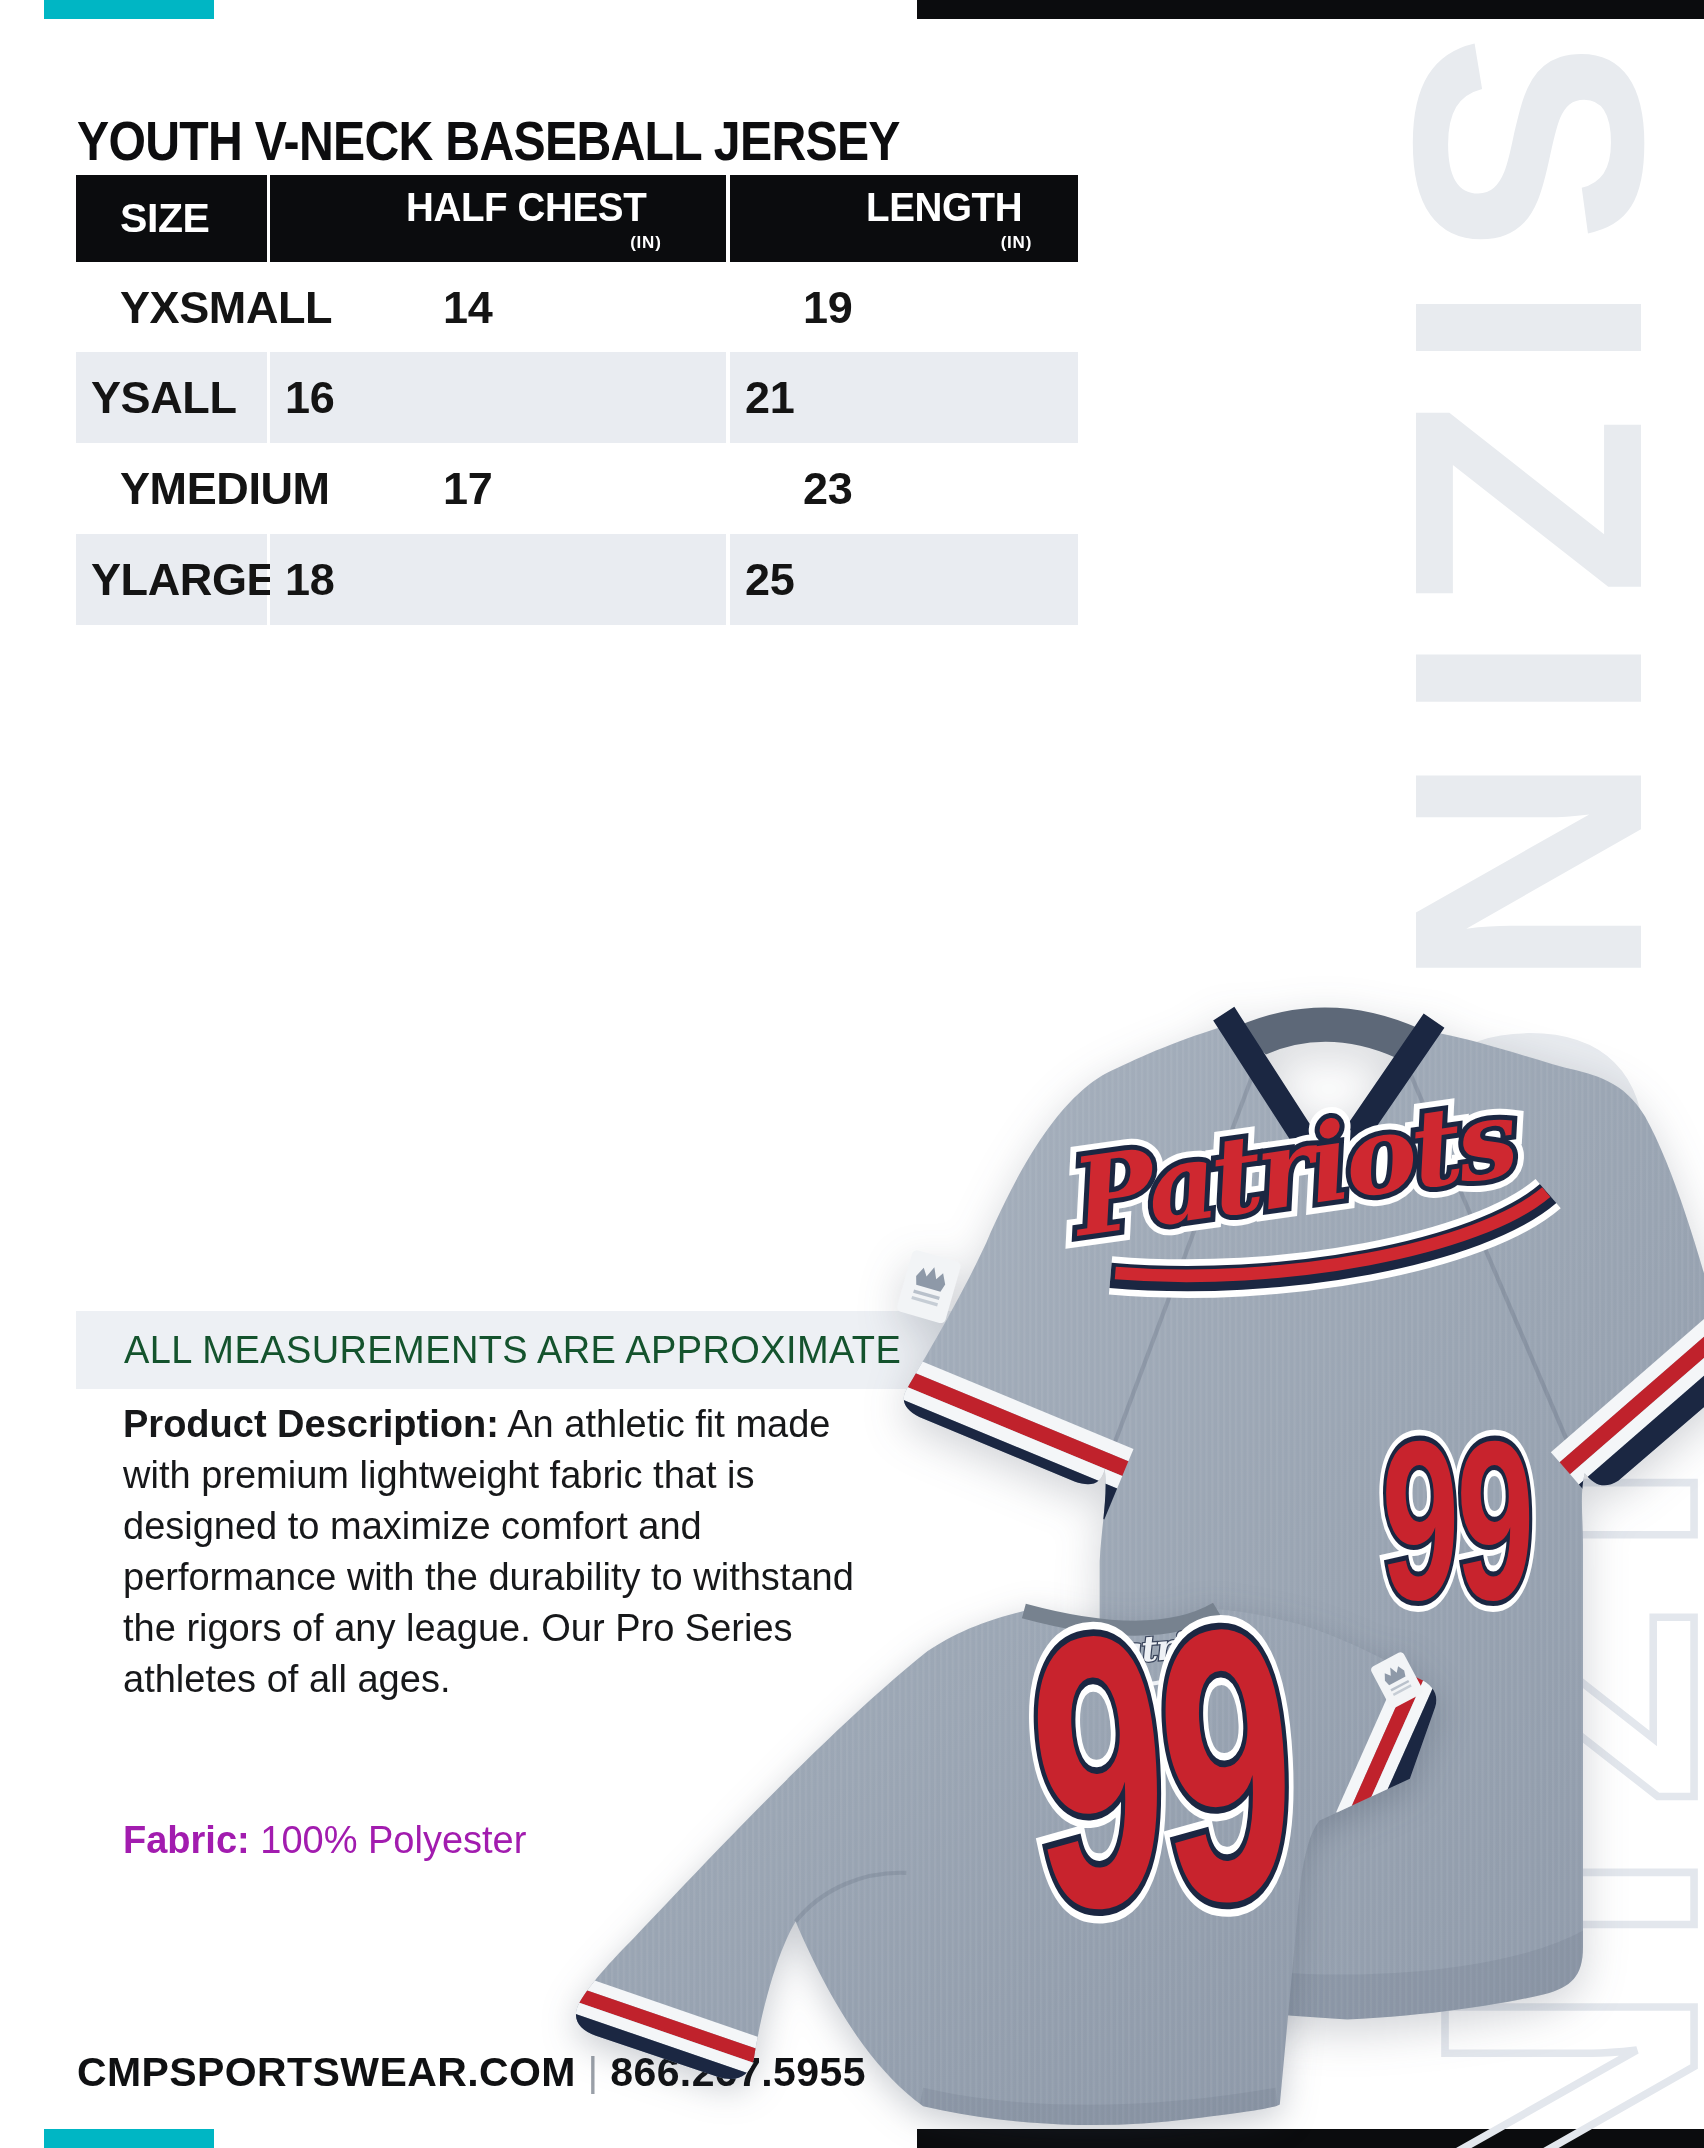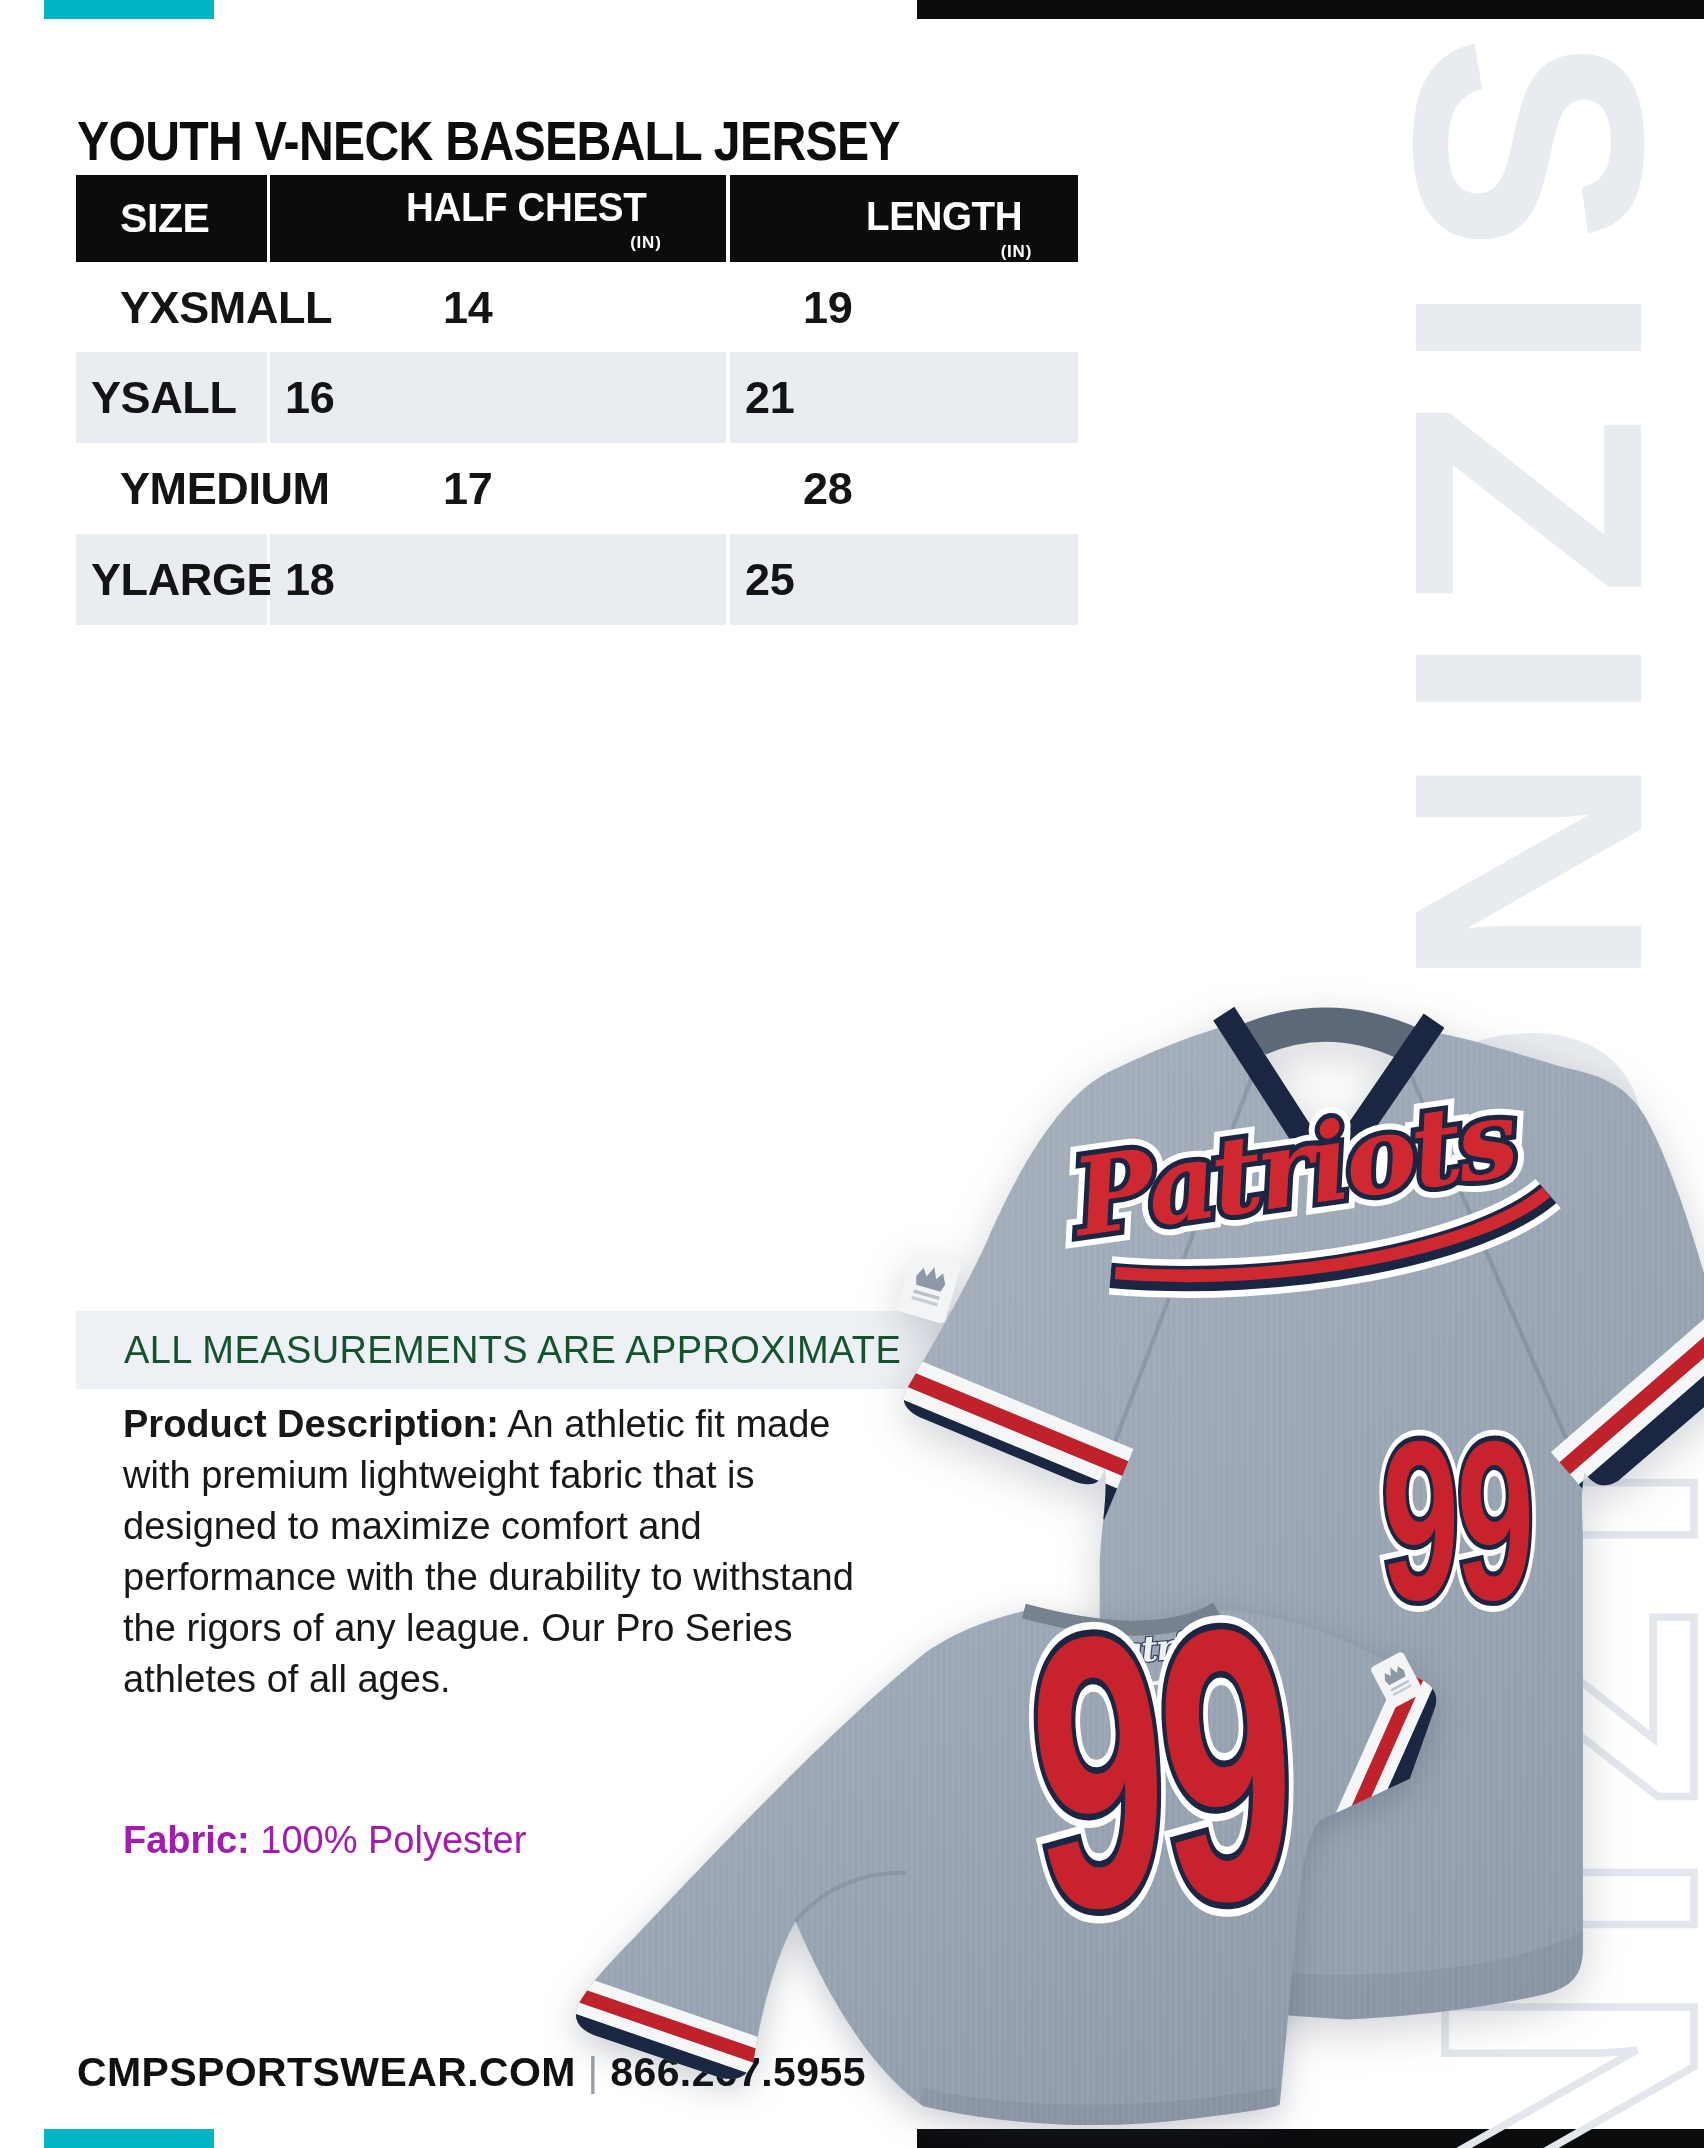--- a/index.html
+++ b/index.html
@@ -23,21 +23,21 @@
       white-space:nowrap;z-index:1;user-select:none;}
   .wm-fill{left:1366px;top:34px;font-size:327px;letter-spacing:30px;color:#e8ebef;}
   .wm-outline{left:1389px;top:1183px;font-size:362px;letter-spacing:34px;
       color:transparent;-webkit-text-stroke:7.6px #e3e7ed;}
 
   
   .th{position:absolute;top:175px;height:87px;background:#0b0c0e;color:#fff;z-index:2;
       display:flex;flex-direction:column;justify-content:center;box-sizing:border-box;}
   .th1{left:76px;width:191px;padding-left:44px;}
   .th2{left:270px;width:456px;}
-  .th3{left:730px;width:348px;justify-content:flex-end;}
+  .th3{left:730px;width:348px;}
   .hwrap{display:inline-block;align-self:flex-start;}
   .th2 .hwrap,.th3 .hwrap{margin-left:136px;}
   .hlabel{font-size:41px;font-weight:700;letter-spacing:-0.4px;transform:scaleX(.94);transform-origin:left center;}
   .hunit{font-size:17px;font-weight:700;text-align:right;margin-top:2.5px;letter-spacing:0.8px;}
   .cell{position:absolute;height:91px;line-height:91px;font-size:45px;font-weight:700;
         color:#141414;box-sizing:border-box;z-index:2;letter-spacing:-0.4px;}
   .c1{left:76px;width:191px;padding-left:44px;}
   .c2{left:270px;width:456px;padding-left:173px;}
   .c3{left:730px;width:348px;padding-left:73px;}
   .r0{top:262px;} .r1{top:352px;} .r2{top:443px;} .r3{top:534px;}
@@ -99,21 +99,21 @@
   <div class="cell c1 r0">YXSMALL</div>
   <div class="cell c2 r0">14</div>
   <div class="cell c3 r0">19</div>
 
   <div class="cell c1 r1 alt">YSALL</div>
   <div class="cell c2 r1 alt">16</div>
   <div class="cell c3 r1 alt">21</div>
 
   <div class="cell c1 r2">YMEDIUM</div>
   <div class="cell c2 r2">17</div>
-  <div class="cell c3 r2">28</div>
+  <div class="cell c3 r2">23</div>
 
   <div class="cell c1 r3 alt">YLARGE</div>
   <div class="cell c2 r3 alt">18</div>
   <div class="cell c3 r3 alt">25</div>
 
   <div class="note-band">
     <div class="note-text">ALL MEASUREMENTS ARE APPROXIMATE</div>
   </div>
 
   <div class="desc">

